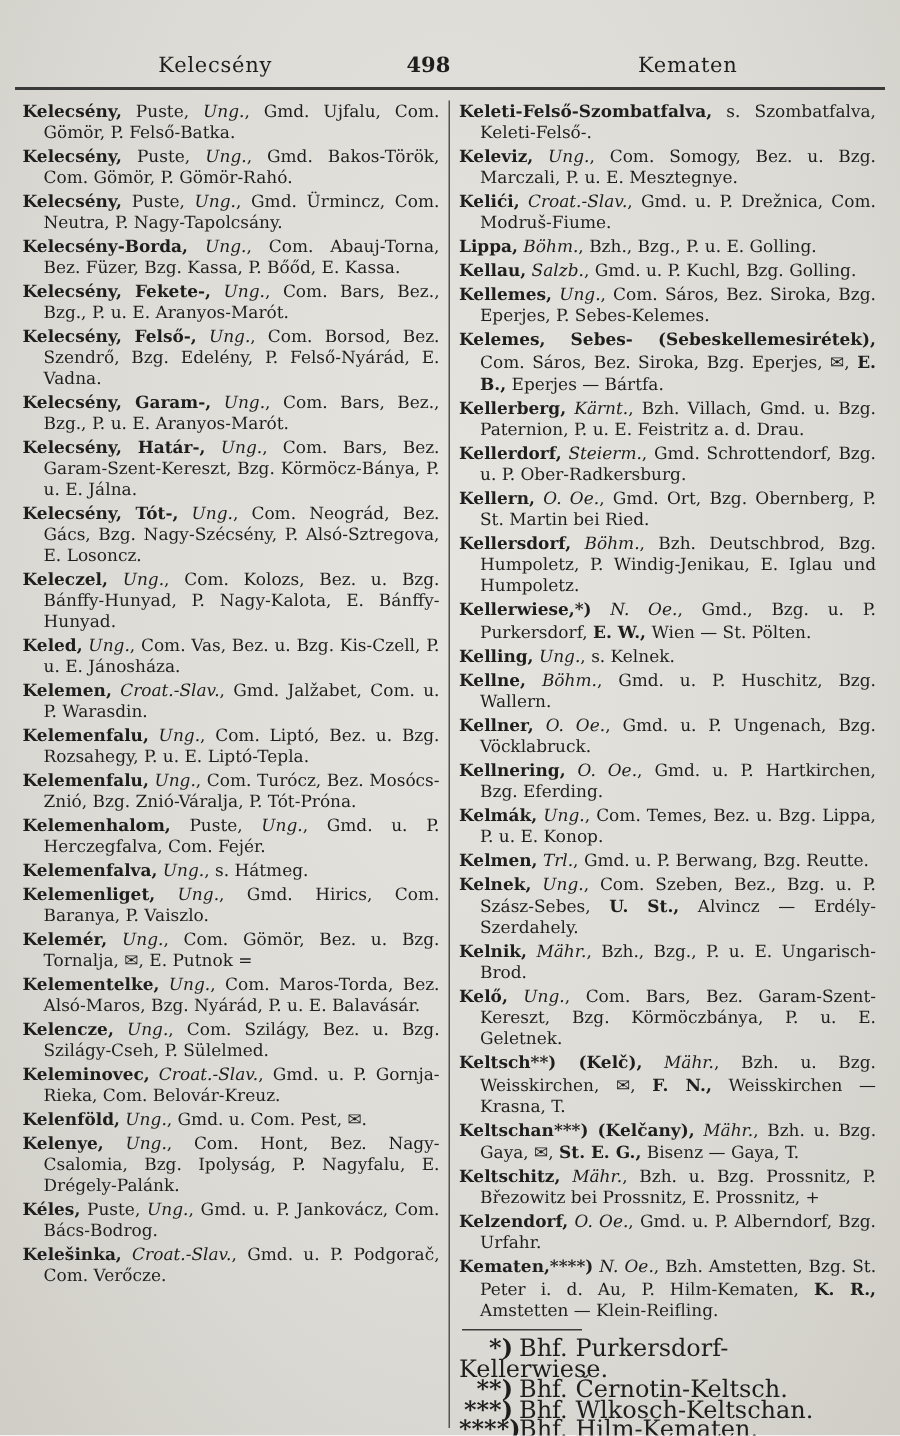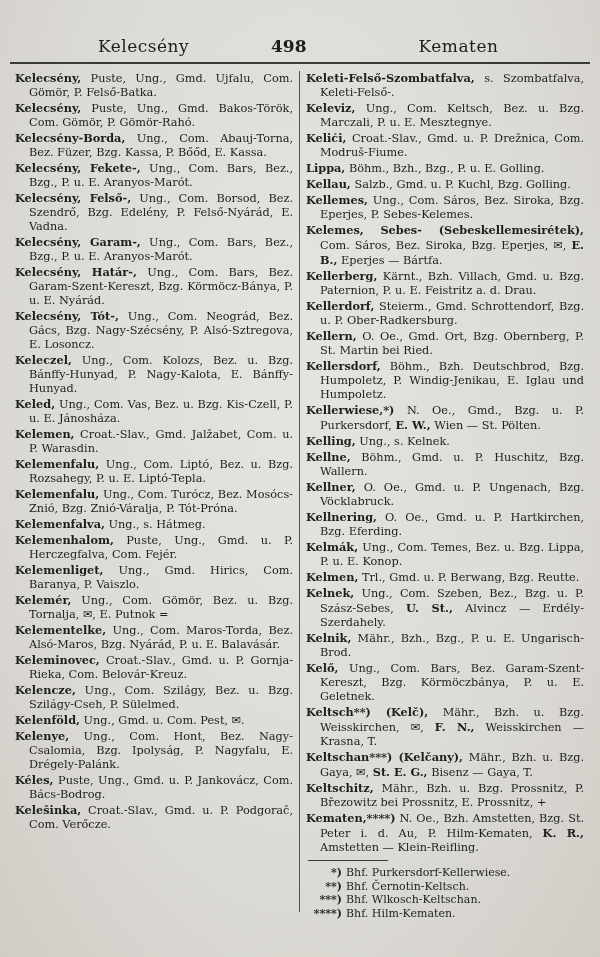--- a/index.html
+++ b/index.html
@@ -6,82 +6,83 @@
   body{width:600px;height:957px;overflow:hidden;}
   .page{
     width:600px;height:957px;position:relative;
     background:radial-gradient(ellipse at 50% 38%, #e6e4de 0%, #dcdad4 62%, #cfcdc6 100%);
     color:#1e1e1e;
     font-family:"DejaVu Serif", serif;
   }
   .header{
     display:flex;align-items:baseline;
     padding:36px 14px 0 16px;
-    font-size:17px;
+    font-size:14px;
   }
   .header .hcell{flex:1;text-align:center;letter-spacing:0.5px;}
   .header .hnum{flex:0 0 60px;text-align:left;font-weight:bold;}
   .hrule{height:2px;background:#3a3a38;margin:6px 10px 0 10px;}
   .columns{display:flex;align-items:stretch;padding:7px 13px 0 15px;}
   .col{width:278px;}
   .divider{width:1px;background:#55534f;margin:0 6px 8px 6px;}
   .entry{
     font-size:11.3px;line-height:14px;
     text-align:justify;
     padding-left:14px;text-indent:-14px;
     margin-bottom:1px;
   }
   .hw{font-weight:bold;}
-  .it{}
+  .it{font-style:italic;}
   .footnotes{margin-top:4px;}
   .fnsep{width:80px;height:1px;background:#3a3a38;margin:5px 0 5px 2px;}
-  .fn{font-size:11px;line-height:13.5px;}
+  .fn{font-size:16px;line-height:13.5px;}
   .fn .m{display:inline-block;width:36px;text-align:right;margin-right:4px;font-weight:bold;}
 </style>
 </head>
 <body>
 
 <div class="page">
   <div class="header">
     <span class="hcell">Kelecsény</span>
     <span class="hnum">498</span>
     <span class="hcell">Kematen</span>
   </div>
   <div class="hrule"></div>
   <div class="columns">
     <div class="col" id="col-left">
         <div class="entry"><span class="hw">Kelecsény,</span><span> Puste, </span><span class="it">Ung.</span><span>, Gmd. Ujfalu, Com. Gömör, P. Felső-Batka.</span></div>
         <div class="entry"><span class="hw">Kelecsény,</span><span> Puste, </span><span class="it">Ung.</span><span>, Gmd. Bakos-Török, Com. Gömör, P. Gömör-Rahó.</span></div>
+        <div class="entry"><span class="hw">Kelecsény,</span><span> Puste, </span><span class="it">Ung.</span><span>, Gmd. Ürmincz, Com. Neutra, P. Nagy-Tapolcsány.</span></div>
         <div class="entry"><span class="hw">Kelecsény-Borda,</span><span> </span><span class="it">Ung.</span><span>, Com. Abauj-Torna, Bez. Füzer, Bzg. Kassa, P. Bőőd, E. Kassa.</span></div>
         <div class="entry"><span class="hw">Kelecsény, Fekete-,</span><span> </span><span class="it">Ung.</span><span>, Com. Bars, Bez., Bzg., P. u. E. Aranyos-Marót.</span></div>
         <div class="entry"><span class="hw">Kelecsény, Felső-,</span><span> </span><span class="it">Ung.</span><span>, Com. Borsod, Bez. Szendrő, Bzg. Edelény, P. Felső-Nyárád, E. Vadna.</span></div>
         <div class="entry"><span class="hw">Kelecsény, Garam-,</span><span> </span><span class="it">Ung.</span><span>, Com. Bars, Bez., Bzg., P. u. E. Aranyos-Marót.</span></div>
-        <div class="entry"><span class="hw">Kelecsény, Határ-,</span><span> </span><span class="it">Ung.</span><span>, Com. Bars, Bez. Garam-Szent-Kereszt, Bzg. Körmöcz-Bánya, P. u. E. Nyárád.</span></div>
+        <div class="entry"><span class="hw">Kelecsény, Határ-,</span><span> </span><span class="it">Ung.</span><span>, Com. Bars, Bez. Garam-Szent-Kereszt, Bzg. Körmöcz-Bánya, P. u. E. Jálna.</span></div>
         <div class="entry"><span class="hw">Kelecsény, Tót-,</span><span> </span><span class="it">Ung.</span><span>, Com. Neográd, Bez. Gács, Bzg. Nagy-Szécsény, P. Alsó-Sztregova, E. Losoncz.</span></div>
         <div class="entry"><span class="hw">Keleczel,</span><span> </span><span class="it">Ung.</span><span>, Com. Kolozs, Bez. u. Bzg. Bánffy-Hunyad, P. Nagy-Kalota, E. Bánffy-Hunyad.</span></div>
         <div class="entry"><span class="hw">Keled,</span><span> </span><span class="it">Ung.</span><span>, Com. Vas, Bez. u. Bzg. Kis-Czell, P. u. E. Jánosháza.</span></div>
         <div class="entry"><span class="hw">Kelemen,</span><span> </span><span class="it">Croat.-Slav.</span><span>, Gmd. Jalžabet, Com. u. P. Warasdin.</span></div>
         <div class="entry"><span class="hw">Kelemenfalu,</span><span> </span><span class="it">Ung.</span><span>, Com. Liptó, Bez. u. Bzg. Rozsahegy, P. u. E. Liptó-Tepla.</span></div>
         <div class="entry"><span class="hw">Kelemenfalu,</span><span> </span><span class="it">Ung.</span><span>, Com. Turócz, Bez. Mosócs-Znió, Bzg. Znió-Váralja, P. Tót-Próna.</span></div>
+        <div class="entry"><span class="hw">Kelemenhalom,</span><span> Puste, </span><span class="it">Ung.</span><span>, Gmd. u. P. Herczegfalva, Com. Fejér.</span></div>
         <div class="entry"><span class="hw">Kelemenfalva,</span><span> </span><span class="it">Ung.</span><span>, s. Hátmeg.</span></div>
-        <div class="entry"><span class="hw">Kelemenhalom,</span><span> Puste, </span><span class="it">Ung.</span><span>, Gmd. u. P. Herczegfalva, Com. Fejér.</span></div>
         <div class="entry"><span class="hw">Kelemenliget,</span><span> </span><span class="it">Ung.</span><span>, Gmd. Hirics, Com. Baranya, P. Vaiszlo.</span></div>
         <div class="entry"><span class="hw">Kelemér,</span><span> </span><span class="it">Ung.</span><span>, Com. Gömör, Bez. u. Bzg. Tornalja, ✉, E. Putnok =</span></div>
         <div class="entry"><span class="hw">Kelementelke,</span><span> </span><span class="it">Ung.</span><span>, Com. Maros-Torda, Bez. Alsó-Maros, Bzg. Nyárád, P. u. E. Balavásár.</span></div>
+        <div class="entry"><span class="hw">Kelencze,</span><span> </span><span class="it">Ung.</span><span>, Com. Szilágy, Bez. u. Bzg. Szilágy-Cseh, P. Sülelmed.</span></div>
         <div class="entry"><span class="hw">Keleminovec,</span><span> </span><span class="it">Croat.-Slav.</span><span>, Gmd. u. P. Gornja-Rieka, Com. Belovár-Kreuz.</span></div>
-        <div class="entry"><span class="hw">Kelencze,</span><span> </span><span class="it">Ung.</span><span>, Com. Szilágy, Bez. u. Bzg. Szilágy-Cseh, P. Sülelmed.</span></div>
         <div class="entry"><span class="hw">Kelenföld,</span><span> </span><span class="it">Ung.</span><span>, Gmd. u. Com. Pest, ✉.</span></div>
         <div class="entry"><span class="hw">Kelenye,</span><span> </span><span class="it">Ung.</span><span>, Com. Hont, Bez. Nagy-Csalomia, Bzg. Ipolyság, P. Nagyfalu, E. Drégely-Palánk.</span></div>
         <div class="entry"><span class="hw">Kéles,</span><span> Puste, </span><span class="it">Ung.</span><span>, Gmd. u. P. Jankovácz, Com. Bács-Bodrog.</span></div>
         <div class="entry"><span class="hw">Kelešinka,</span><span> </span><span class="it">Croat.-Slav.</span><span>, Gmd. u. P. Podgorač, Com. Verőcze.</span></div>
       </div>
     <div class="divider"></div>
     <div class="col" id="col-right">
         <div class="entry"><span class="hw">Keleti-Felső-Szombatfalva,</span><span> s. Szombatfalva, Keleti-Felső-.</span></div>
-        <div class="entry"><span class="hw">Keleviz,</span><span> </span><span class="it">Ung.</span><span>, Com. Keltsch, Bez. u. Bzg. Marczali, P. u. E. Mesztegnye.</span></div>
+        <div class="entry"><span class="hw">Keleviz,</span><span> </span><span class="it">Ung.</span><span>, Com. Somogy, Bez. u. Bzg. Marczali, P. u. E. Mesztegnye.</span></div>
         <div class="entry"><span class="hw">Kelići,</span><span> </span><span class="it">Croat.-Slav.</span><span>, Gmd. u. P. Drežnica, Com. Modruš-Fiume.</span></div>
         <div class="entry"><span class="hw">Lippa,</span><span> </span><span class="it">Böhm.</span><span>, Bzh., Bzg., P. u. E. Golling.</span></div>
         <div class="entry"><span class="hw">Kellau,</span><span> </span><span class="it">Salzb.</span><span>, Gmd. u. P. Kuchl, Bzg. Golling.</span></div>
         <div class="entry"><span class="hw">Kellemes,</span><span> </span><span class="it">Ung.</span><span>, Com. Sáros, Bez. Siroka, Bzg. Eperjes, P. Sebes-Kelemes.</span></div>
         <div class="entry"><span class="hw">Kelemes, Sebes- (Sebeskellemesirétek),</span><span> Com. Sáros, Bez. Siroka, Bzg. Eperjes, ✉, </span><span class="hw">E. B.,</span><span> Eperjes — Bártfa.</span></div>
         <div class="entry"><span class="hw">Kellerberg,</span><span> </span><span class="it">Kärnt.</span><span>, Bzh. Villach, Gmd. u. Bzg. Paternion, P. u. E. Feistritz a. d. Drau.</span></div>
         <div class="entry"><span class="hw">Kellerdorf,</span><span> </span><span class="it">Steierm.</span><span>, Gmd. Schrottendorf, Bzg. u. P. Ober-Radkersburg.</span></div>
         <div class="entry"><span class="hw">Kellern,</span><span> </span><span class="it">O. Oe.</span><span>, Gmd. Ort, Bzg. Obernberg, P. St. Martin bei Ried.</span></div>
         <div class="entry"><span class="hw">Kellersdorf,</span><span> </span><span class="it">Böhm.</span><span>, Bzh. Deutschbrod, Bzg. Humpoletz, P. Windig-Jenikau, E. Iglau und Humpoletz.</span></div>
         <div class="entry"><span class="hw">Kellerwiese,*)</span><span> </span><span class="it">N. Oe.</span><span>, Gmd., Bzg. u. P. Purkersdorf, </span><span class="hw">E. W.,</span><span> Wien — St. Pölten.</span></div>
@@ -90,20 +91,21 @@
         <div class="entry"><span class="hw">Kellner,</span><span> </span><span class="it">O. Oe.</span><span>, Gmd. u. P. Ungenach, Bzg. Vöcklabruck.</span></div>
         <div class="entry"><span class="hw">Kellnering,</span><span> </span><span class="it">O. Oe.</span><span>, Gmd. u. P. Hartkirchen, Bzg. Eferding.</span></div>
         <div class="entry"><span class="hw">Kelmák,</span><span> </span><span class="it">Ung.</span><span>, Com. Temes, Bez. u. Bzg. Lippa, P. u. E. Konop.</span></div>
         <div class="entry"><span class="hw">Kelmen,</span><span> </span><span class="it">Trl.</span><span>, Gmd. u. P. Berwang, Bzg. Reutte.</span></div>
         <div class="entry"><span class="hw">Kelnek,</span><span> </span><span class="it">Ung.</span><span>, Com. Szeben, Bez., Bzg. u. P. Szász-Sebes, </span><span class="hw">U. St.,</span><span> Alvincz — Erdély-Szerdahely.</span></div>
         <div class="entry"><span class="hw">Kelnik,</span><span> </span><span class="it">Mähr.</span><span>, Bzh., Bzg., P. u. E. Ungarisch-Brod.</span></div>
         <div class="entry"><span class="hw">Kelő,</span><span> </span><span class="it">Ung.</span><span>, Com. Bars, Bez. Garam-Szent-Kereszt, Bzg. Körmöczbánya, P. u. E. Geletnek.</span></div>
         <div class="entry"><span class="hw">Keltsch**) (Kelč),</span><span> </span><span class="it">Mähr.</span><span>, Bzh. u. Bzg. Weisskirchen, ✉, </span><span class="hw">F. N.,</span><span> Weisskirchen — Krasna, T.</span></div>
         <div class="entry"><span class="hw">Keltschan***) (Kelčany),</span><span> </span><span class="it">Mähr.</span><span>, Bzh. u. Bzg. Gaya, ✉, </span><span class="hw">St. E. G.,</span><span> Bisenz — Gaya, T.</span></div>
         <div class="entry"><span class="hw">Keltschitz,</span><span> </span><span class="it">Mähr.</span><span>, Bzh. u. Bzg. Prossnitz, P. Březowitz bei Prossnitz, E. Prossnitz, +</span></div>
+        <div class="entry"><span class="hw">Kelzendorf,</span><span> </span><span class="it">O. Oe.</span><span>, Gmd. u. P. Alberndorf, Bzg. Urfahr.</span></div>
         <div class="entry"><span class="hw">Kematen,****)</span><span> </span><span class="it">N. Oe.</span><span>, Bzh. Amstetten, Bzg. St. Peter i. d. Au, P. Hilm-Kematen, </span><span class="hw">K. R.,</span><span> Amstetten — Klein-Reifling.</span></div>
         <div class="footnotes">
           <div class="fnsep"></div>
           <div class="fn"><span class="m">*)</span><span>Bhf. Purkersdorf-Kellerwiese.</span></div>
           <div class="fn"><span class="m">**)</span><span>Bhf. Černotin-Keltsch.</span></div>
           <div class="fn"><span class="m">***)</span><span>Bhf. Wlkosch-Keltschan.</span></div>
           <div class="fn"><span class="m">****)</span><span>Bhf. Hilm-Kematen.</span></div>
         </div>
       </div>
   </div>

